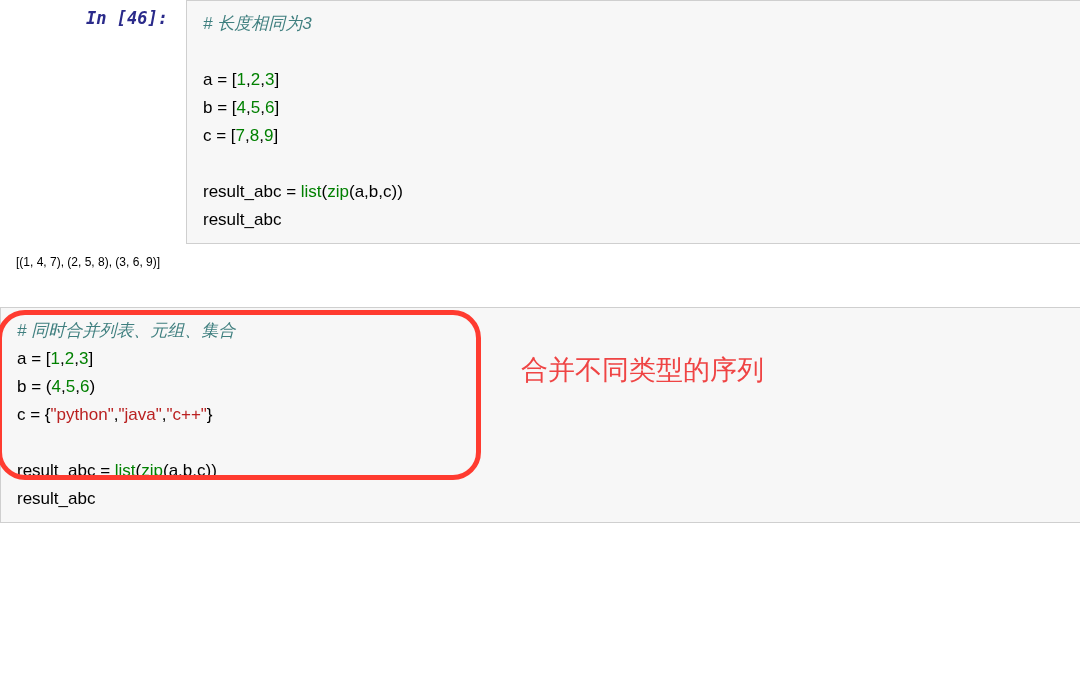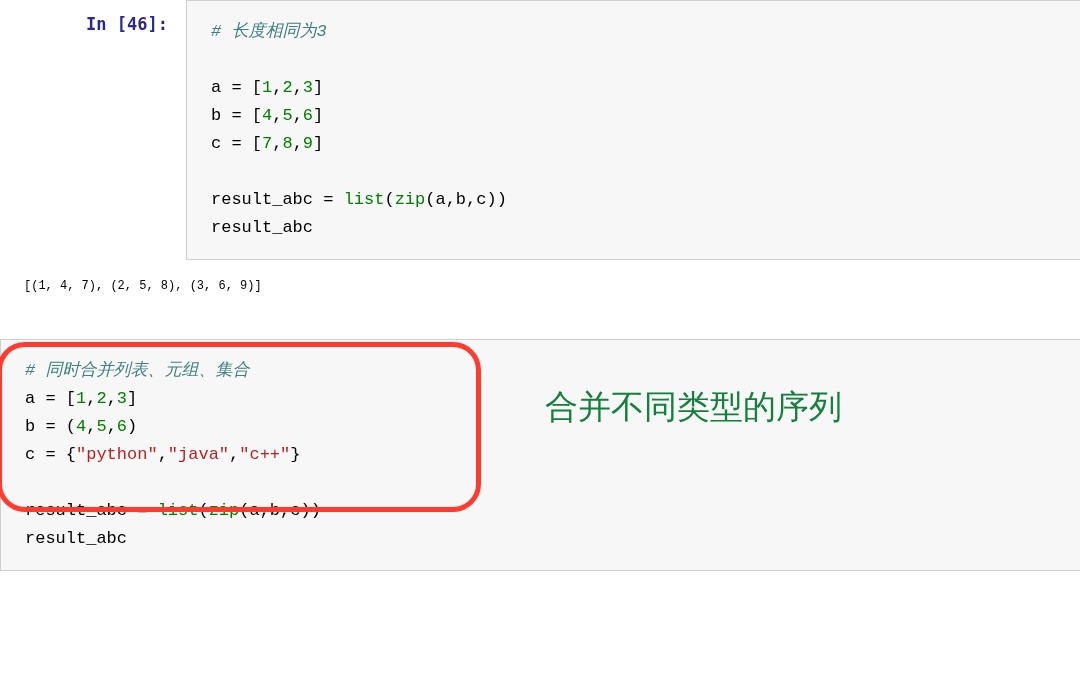--- a/index.html
+++ b/index.html
@@ -12,67 +12,68 @@
   }
   .cell {
     display: flex;
     width: 1080px;
     box-sizing: border-box;
   }
   .prompt {
     width: 186px;
     flex-shrink: 0;
     text-align: right;
-    padding: 14px 18px 0 0;
+    padding: 8px 18px 0 0;
     font-family: Menlo, Monaco, Consolas, monospace;
     font-size: 17px;
     box-sizing: border-box;
+    font-style: italic;
   }
   .prompt-in  { color: #2a2a8a; font-weight: bold; }
   .prompt-out { color: #b84a12; }
   .input-body {
     flex: 1;
     background: #f7f7f7;
     border: 1px solid #cfcfcf;
     border-right: none;
     padding: 9px 16px;
     position: relative;
     font-size: 17px;
     line-height: 1.65;
   }
   .output-body {
     flex: 1;
     padding: 9px 16px 16px 16px;
     font-size: 12px;
     line-height: 1.6;
   }
-  pre { margin: 8px; font-family: Liberation Mono, monospace; white-space: pre; }
+  pre { margin: 0; font-family: Liberation Sans, sans-serif; white-space: pre; }
   .c  { color: #3f7f7f; font-style: italic; }     
   .op { color: #000; }                            
   .n  { color: #000; }                            
   .nb { color: #008000; }                         
   .mi { color: #008000; }                         
   .s  { color: #ba2121; }                         
   .callout {
     position: absolute;
     left: -4px;
     top: 2px;
     width: 474px;
     height: 160px;
     border: 5px solid #ff3b30;
     border-radius: 28px;
     pointer-events: none;
   }
   .annot {
     position: absolute;
-    left: 544px;
+    left: 520px;
     top: 40px;
-    color: #15803d;
+    color: #ef4444;
     font-family: "Helvetica Neue", Arial, "PingFang SC", "Microsoft YaHei", sans-serif;
-    font-size: 33px;
+    font-size: 27px;
   }
   .gap { height: 18px; }
 </style>
 </head>
 <body>
 
 <div class="cell">
   <div class="prompt prompt-in">In [46]:</div>
   <div class="input-body">
 <pre><span class="c"># 长度相同为3</span>

